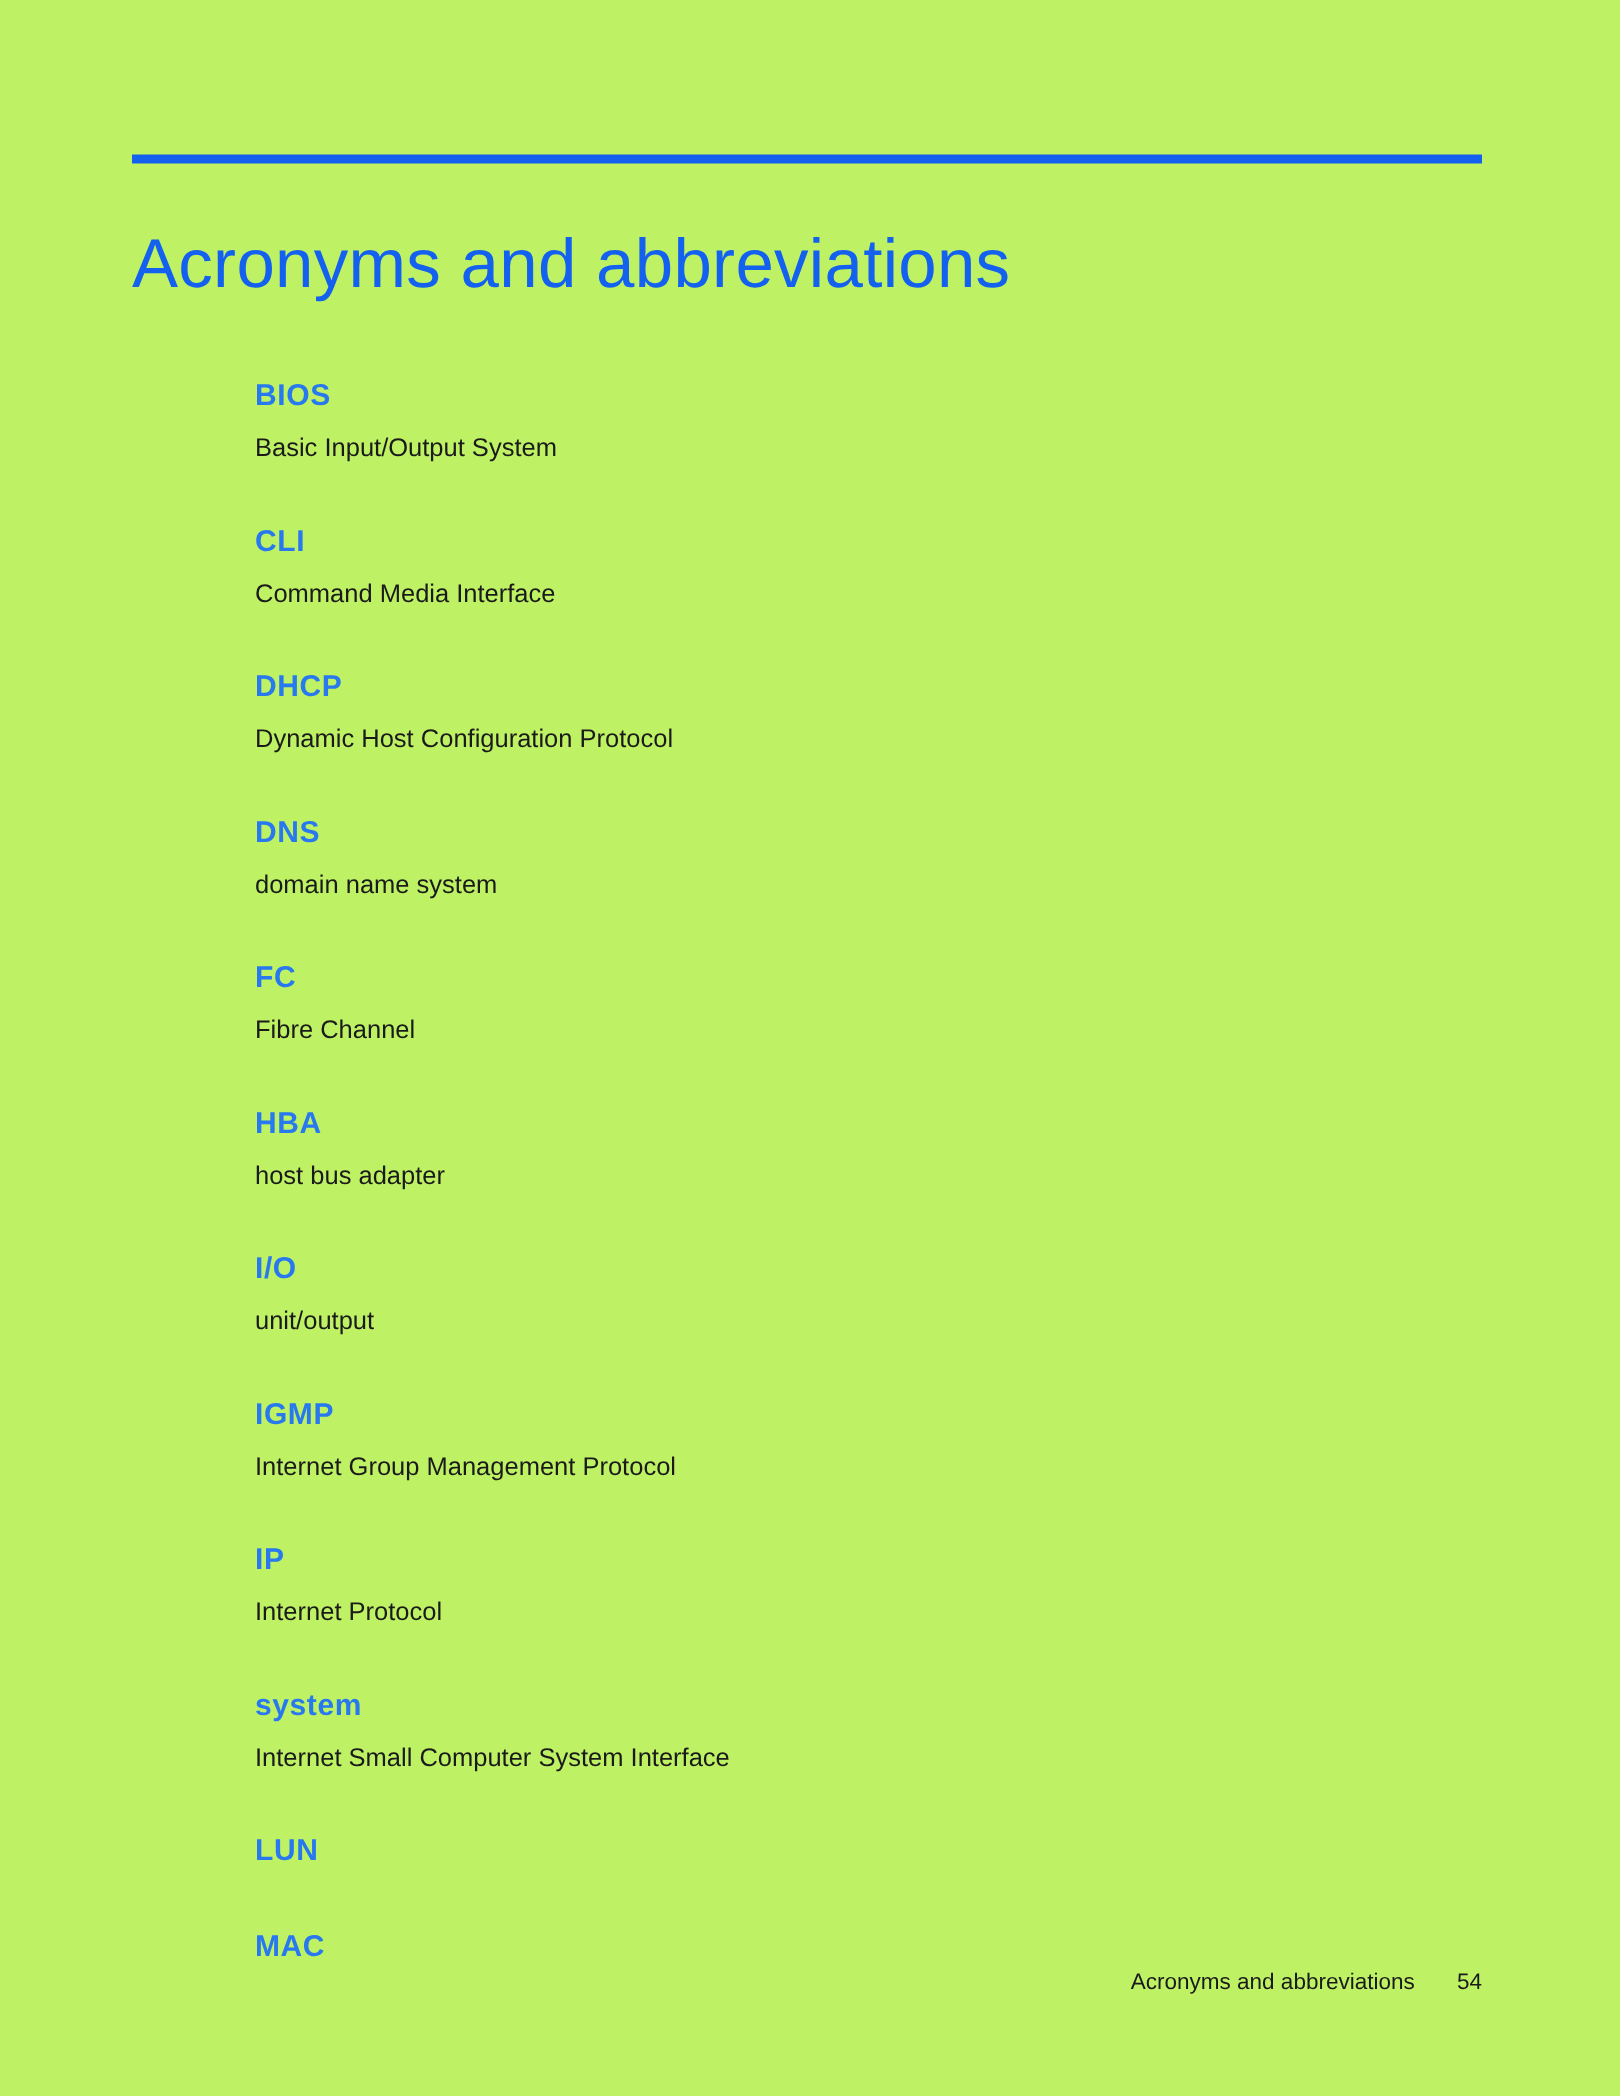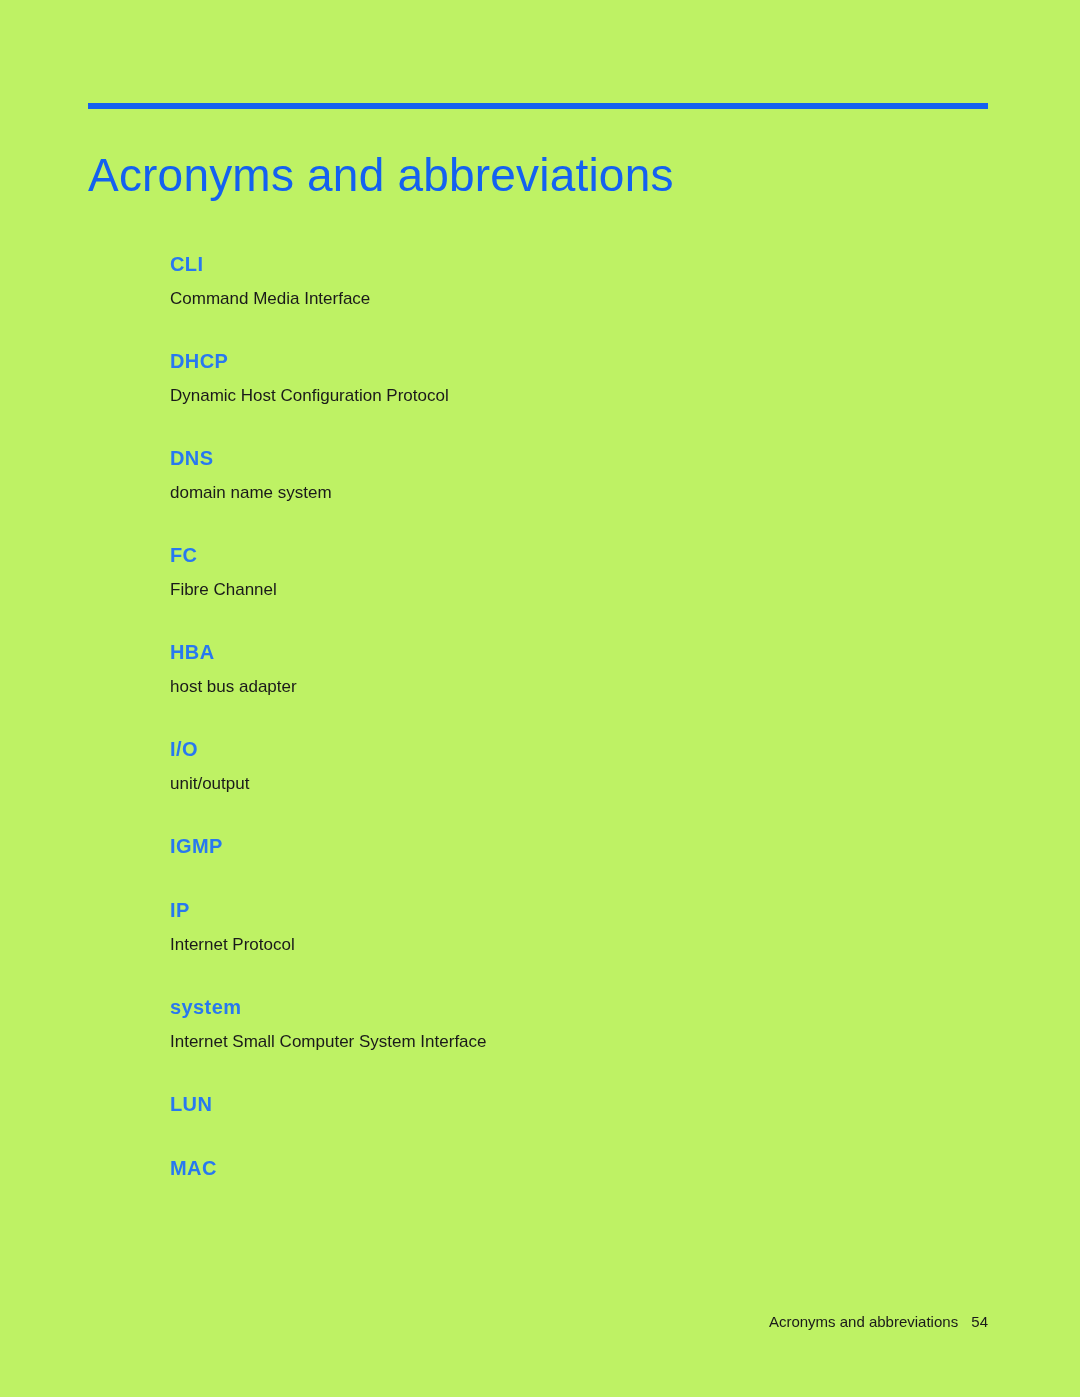--- a/index.html
+++ b/index.html
@@ -78,34 +78,38 @@
     left: 88px;
     top: 1311px;
     width: 900px;
     text-align: right;
     font-size: 15px;
     line-height: 22px;
     color: #1a1a1a;
     white-space: nowrap;
   }
   .footer-page-number {
-    margin-left: 9px;
+    margin-left: 24px;
   }
 </style>
 </head>
 <body>
 
 <div class="page">
 
   <div class="title-rule"></div>
 
   <h1 class="page-title">Acronyms and abbreviations</h1>
 
   <div class="glossary">
 
+    <div class="entry">
+      <div class="entry-term">BIOS</div>
+      <div class="entry-definition">Basic Input/Output System</div>
+    </div>
 
     <div class="entry">
       <div class="entry-term">CLI</div>
       <div class="entry-definition">Command Media Interface</div>
     </div>
 
     <div class="entry">
       <div class="entry-term">DHCP</div>
       <div class="entry-definition">Dynamic Host Configuration Protocol</div>
     </div>
@@ -125,20 +129,21 @@
       <div class="entry-definition">host bus adapter</div>
     </div>
 
     <div class="entry">
       <div class="entry-term">I/O</div>
       <div class="entry-definition">unit/output</div>
     </div>
 
     <div class="entry">
       <div class="entry-term">IGMP</div>
+      <div class="entry-definition">Internet Group Management Protocol</div>
     </div>
 
     <div class="entry">
       <div class="entry-term">IP</div>
       <div class="entry-definition">Internet Protocol</div>
     </div>
 
     <div class="entry">
       <div class="entry-term">system</div>
       <div class="entry-definition">Internet Small Computer System Interface</div>

